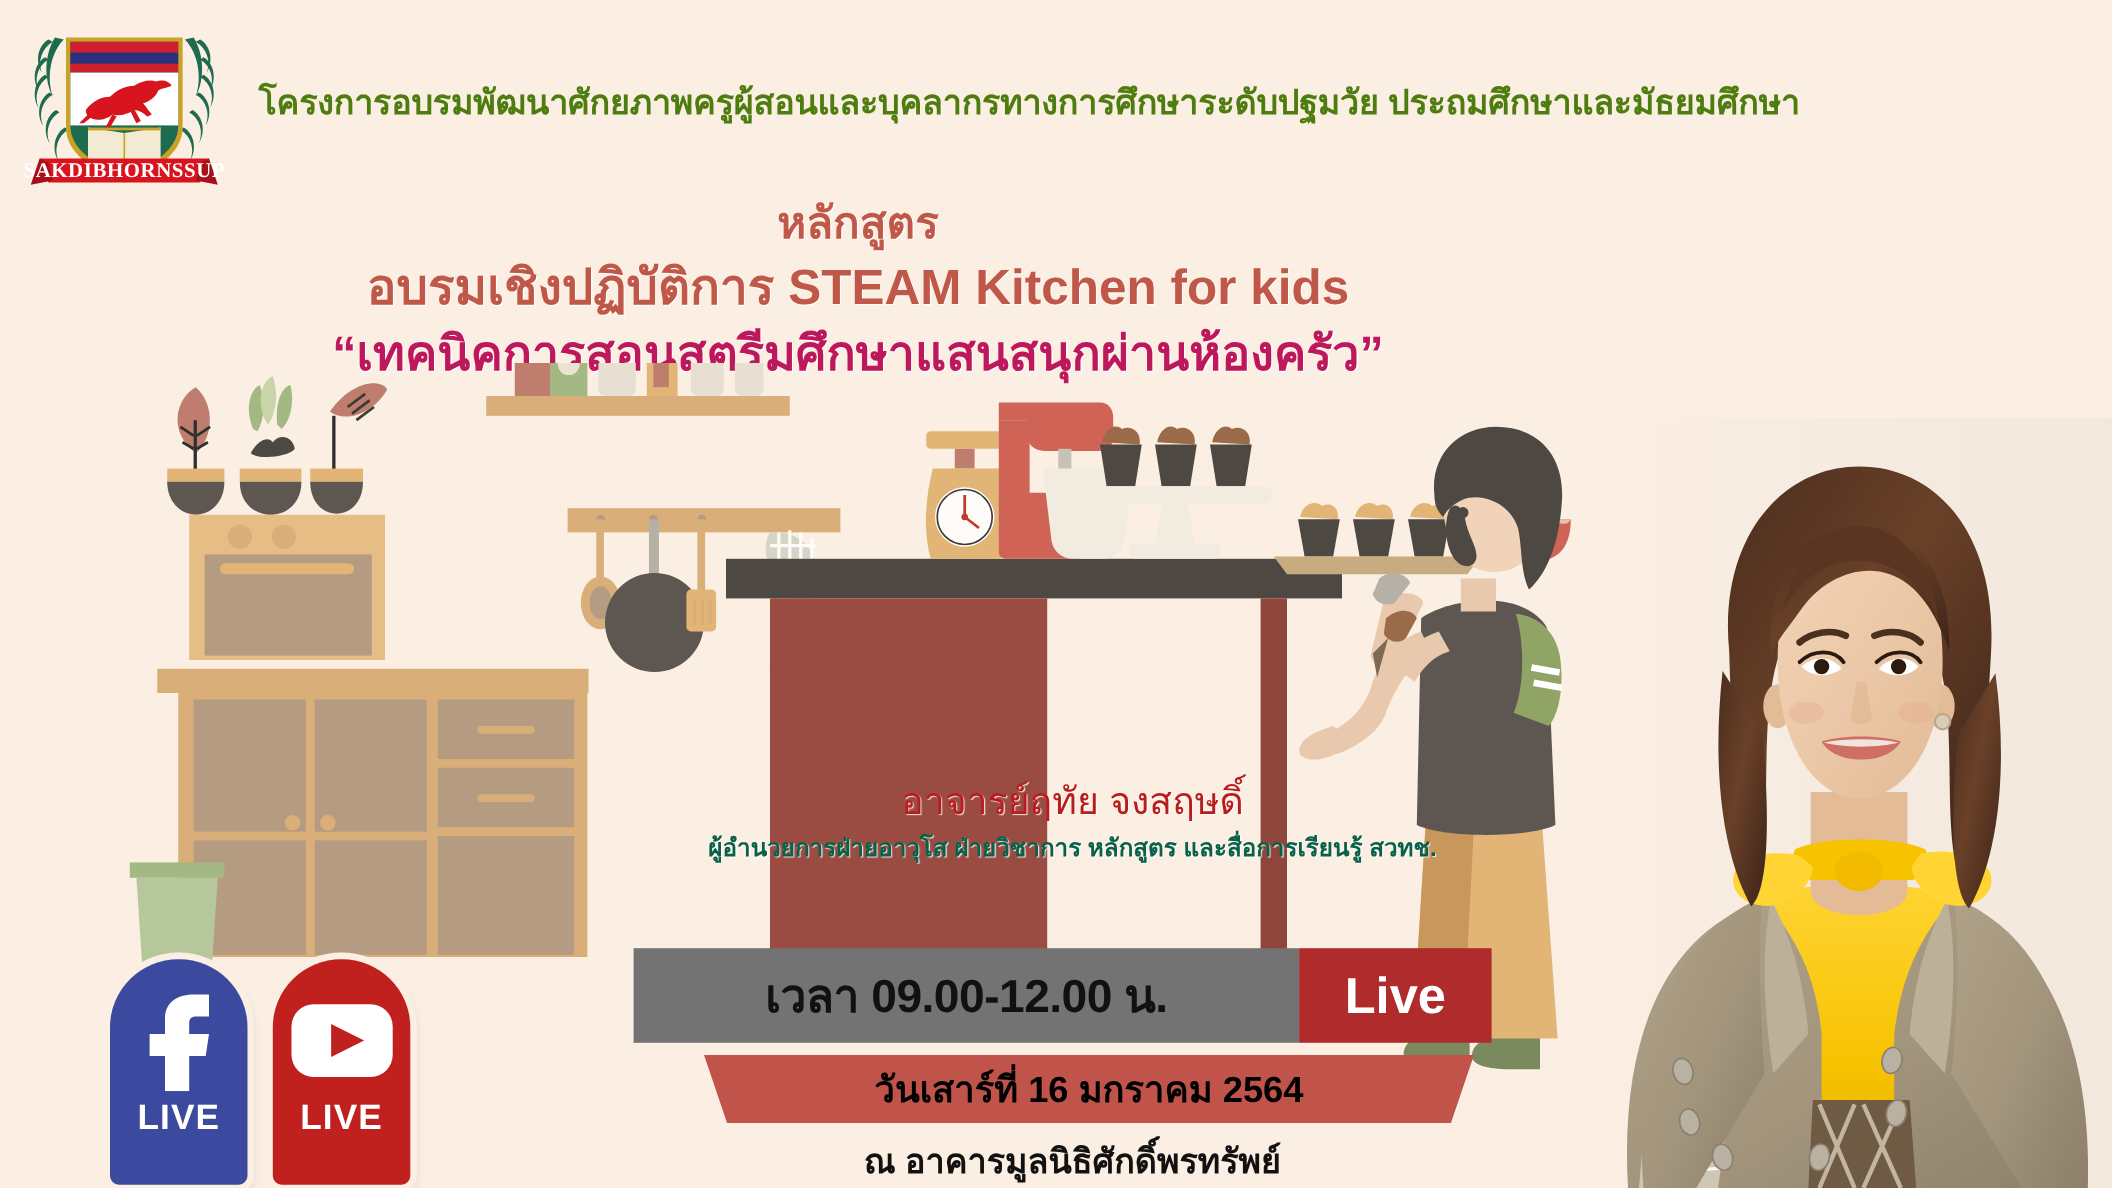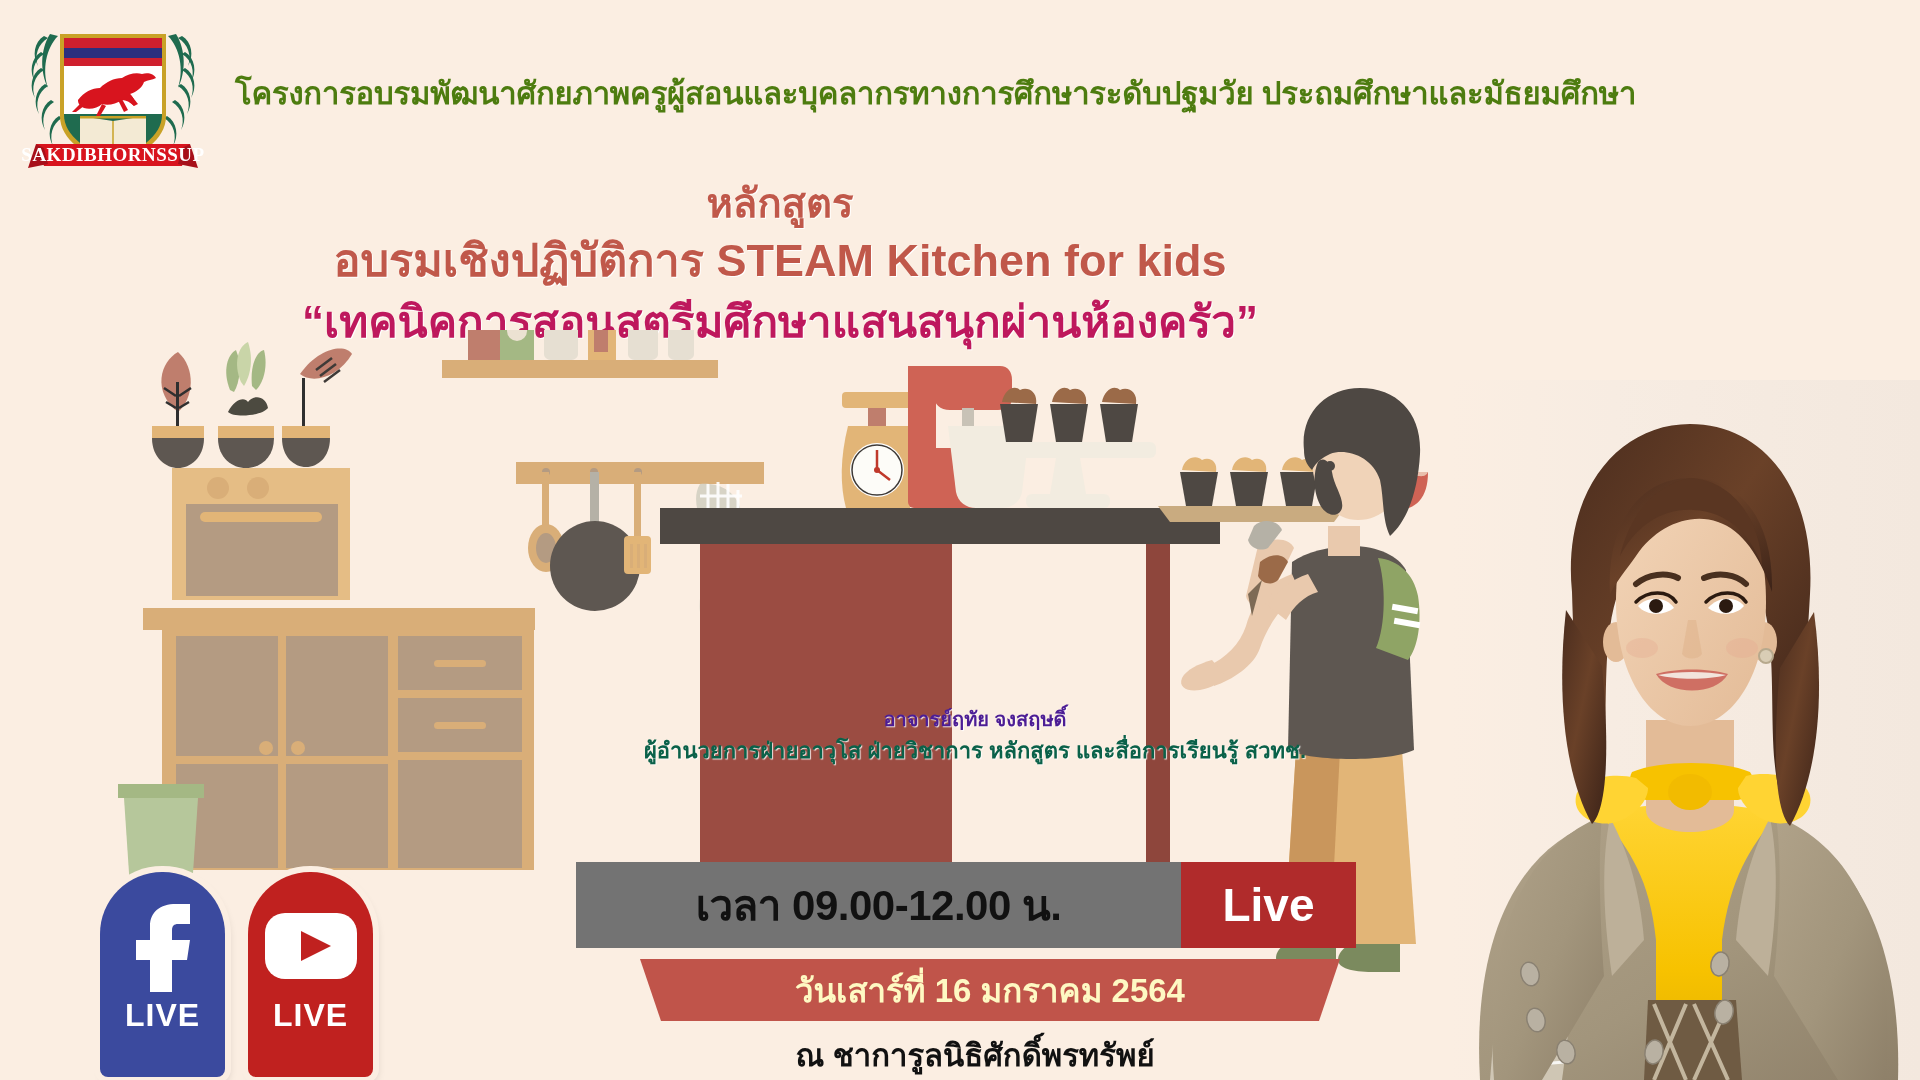--- a/index.html
+++ b/index.html
@@ -37,21 +37,21 @@
     text-shadow:1px 1px 0 #fff;margin-top:4px;
   }
   .t-line3{
     color:#be185d;font-size:44px;font-weight:bold;line-height:1.3;
     text-shadow:1px 1px 0 #fff;margin-top:2px;
   }
 
   
   .speaker-block{left:560px;top:705px;width:830px;text-align:center;z-index:30;}
   .sp-name{
-    color:#4c1d95;font-size:20px;font-weight:bold;line-height:1.45;
+    color:#b91c1c;font-size:34px;font-weight:normal;line-height:1.45;
     text-shadow:1px 1px 1px rgba(255,255,255,.85);
   }
   .sp-role{
     color:#0a6149;font-size:22px;font-weight:bold;line-height:1.55;
     text-shadow:1px 1px 1px rgba(255,255,255,.85);
   }
 
   
   .timebar-wrap{left:576px;top:862px;width:780px;height:86px;z-index:40;}
   .timebar-white{
@@ -66,21 +66,21 @@
     display:flex;align-items:center;justify-content:center;
   }
   .timebar-live span{color:#ffffff;font-size:46px;font-weight:bold;}
 
   
   .datebanner{
     left:640px;top:959px;width:700px;height:62px;background:#c0544a;z-index:40;
     display:flex;align-items:center;justify-content:center;
     clip-path:polygon(0 0,100% 0,97% 100%,3% 100%);
   }
-  .datebanner span{color:#fef9c3;font-size:33px;font-weight:bold;}
+  .datebanner span{color:#000000;font-size:33px;font-weight:bold;}
 
   
   .venue{
     left:560px;top:1030px;width:830px;text-align:center;z-index:40;
     color:#111111;font-size:31px;font-weight:bold;
   }
 
   
   .badge{
     width:125px;height:205px;border-radius:62px 62px 8px 8px;
@@ -378,21 +378,21 @@
     </div>
     <div class="timebar-live">
       <span>Live</span>
     </div>
   </div>
 
   <div class="abs datebanner">
     <span>วันเสาร์ที่ 16 มกราคม 2564</span>
   </div>
 
-  <div class="abs venue">ณ ชาการูลนิธิศักดิ์พรทรัพย์</div>
+  <div class="abs venue">ณ อาคารมูลนิธิศักดิ์พรทรัพย์</div>
 
   <div class="abs badge" id="fb-badge">
     <div class="glyph">
       <svg width="62" height="92" viewBox="0 0 62 92">
         <path d="M44 4 H58 V24 H46 C42 24 40 26 40 30 V40 H58 L55 60 H40 V92 H18 V60 H4 V40 H18 V26 C18 12 28 4 44 4 Z" fill="#ffffff"></path>
       </svg>
     </div>
     <div class="live-txt">LIVE</div>
   </div>
 

